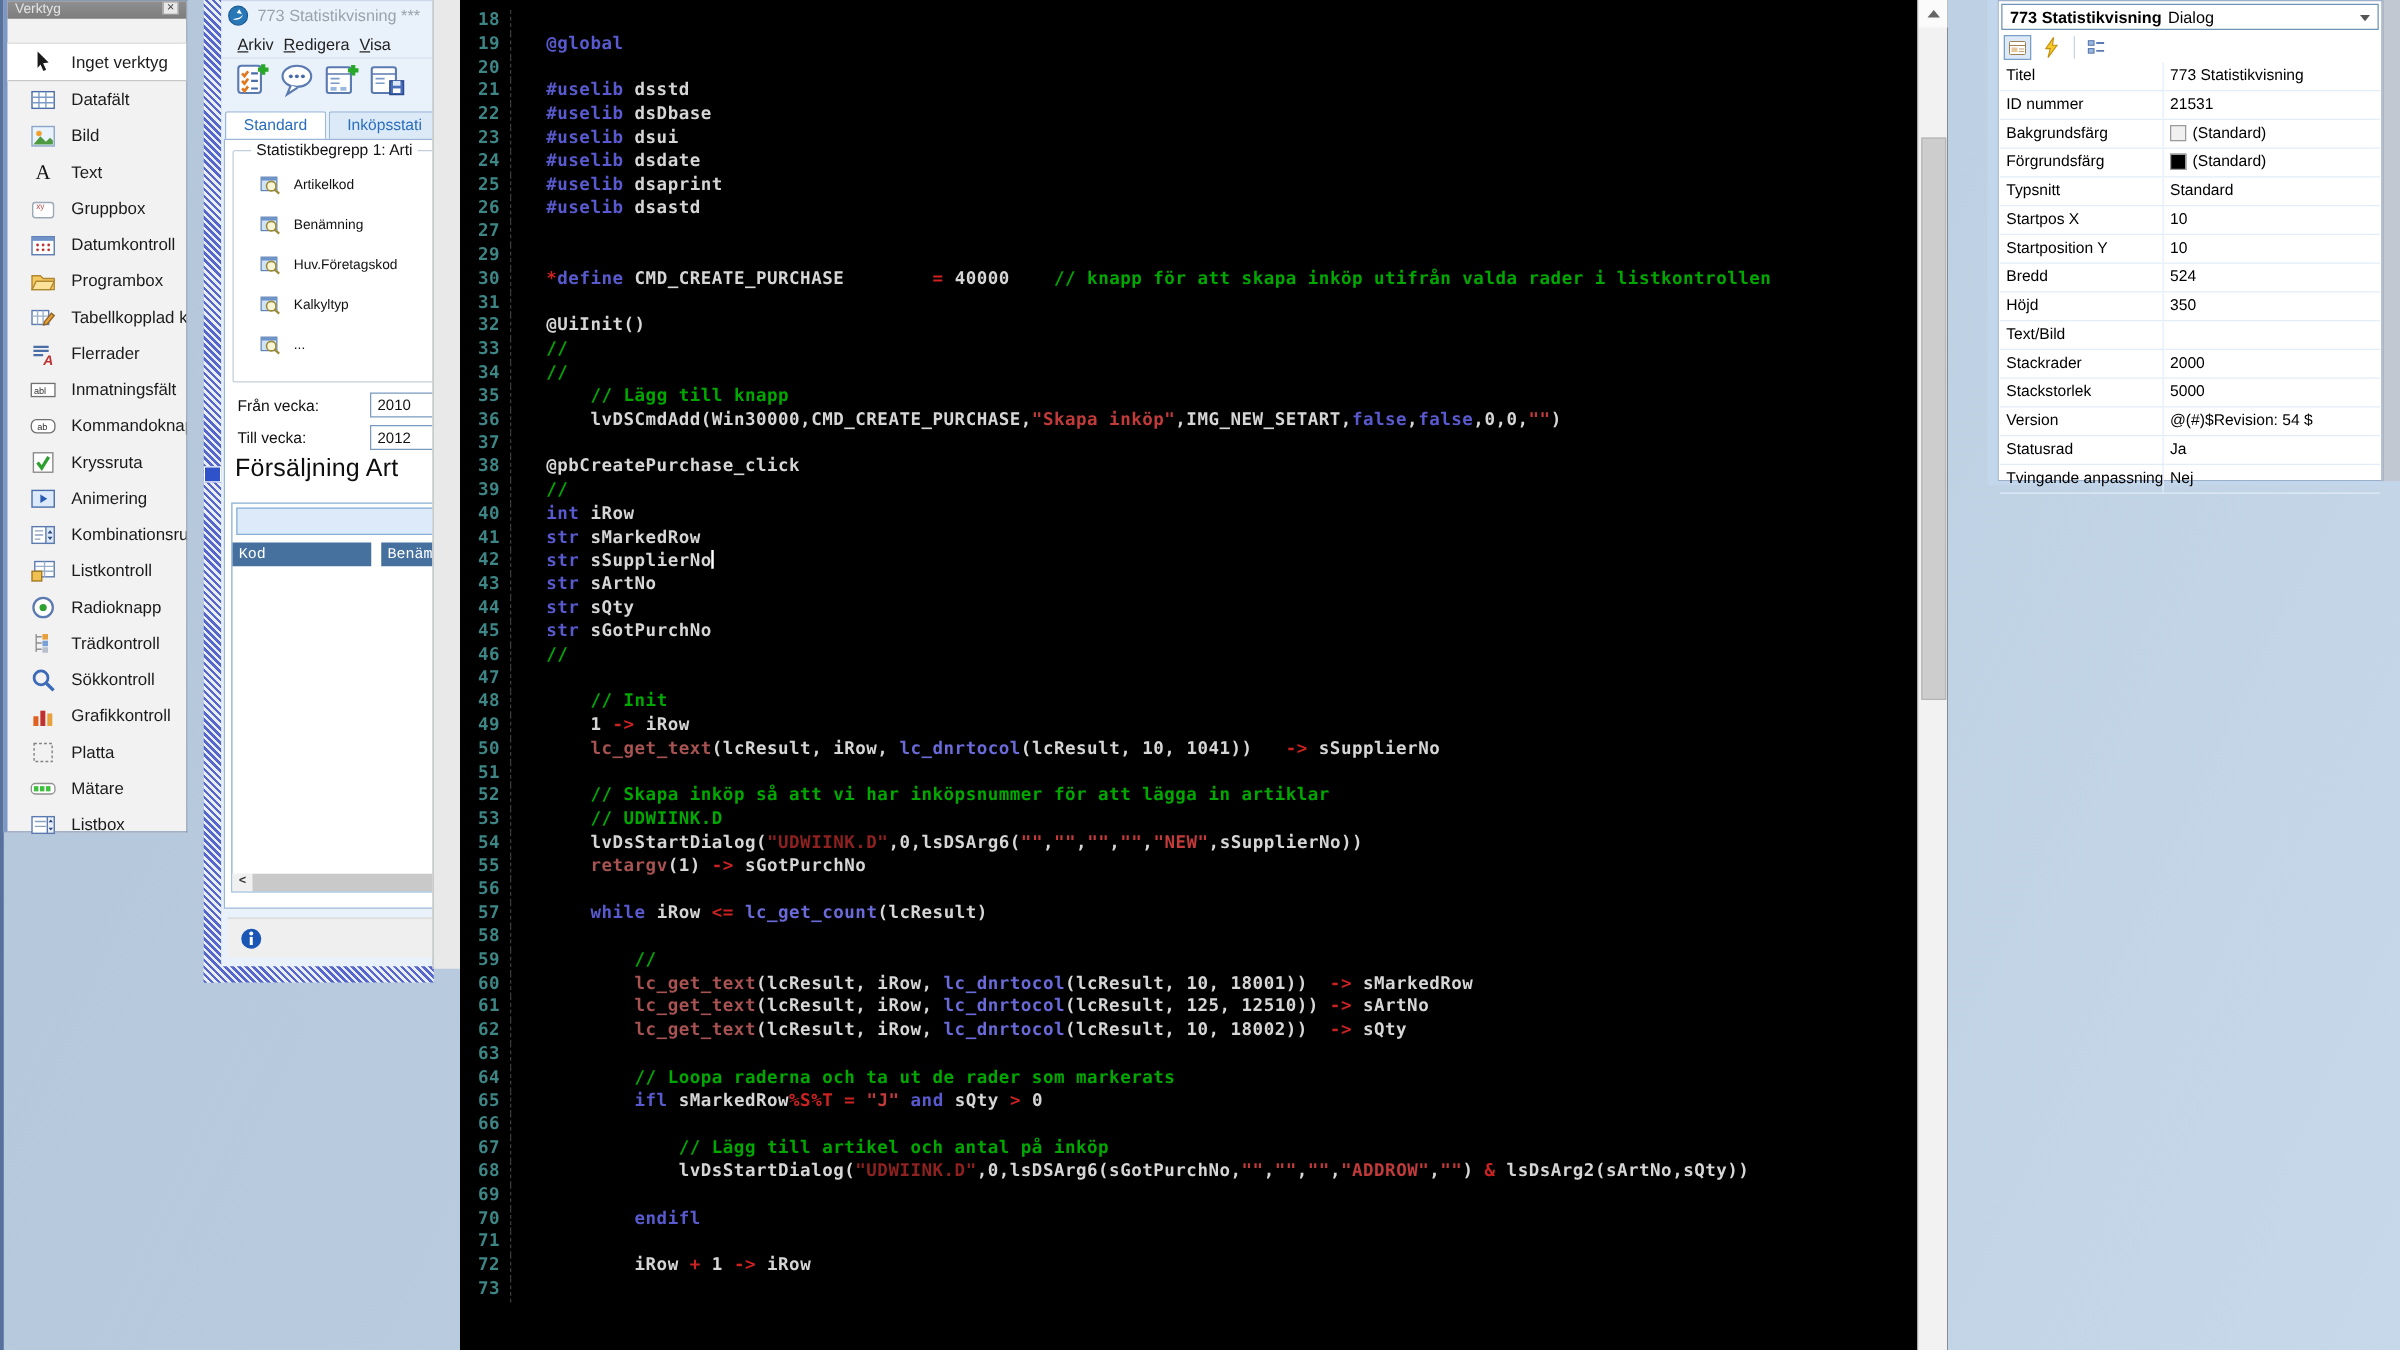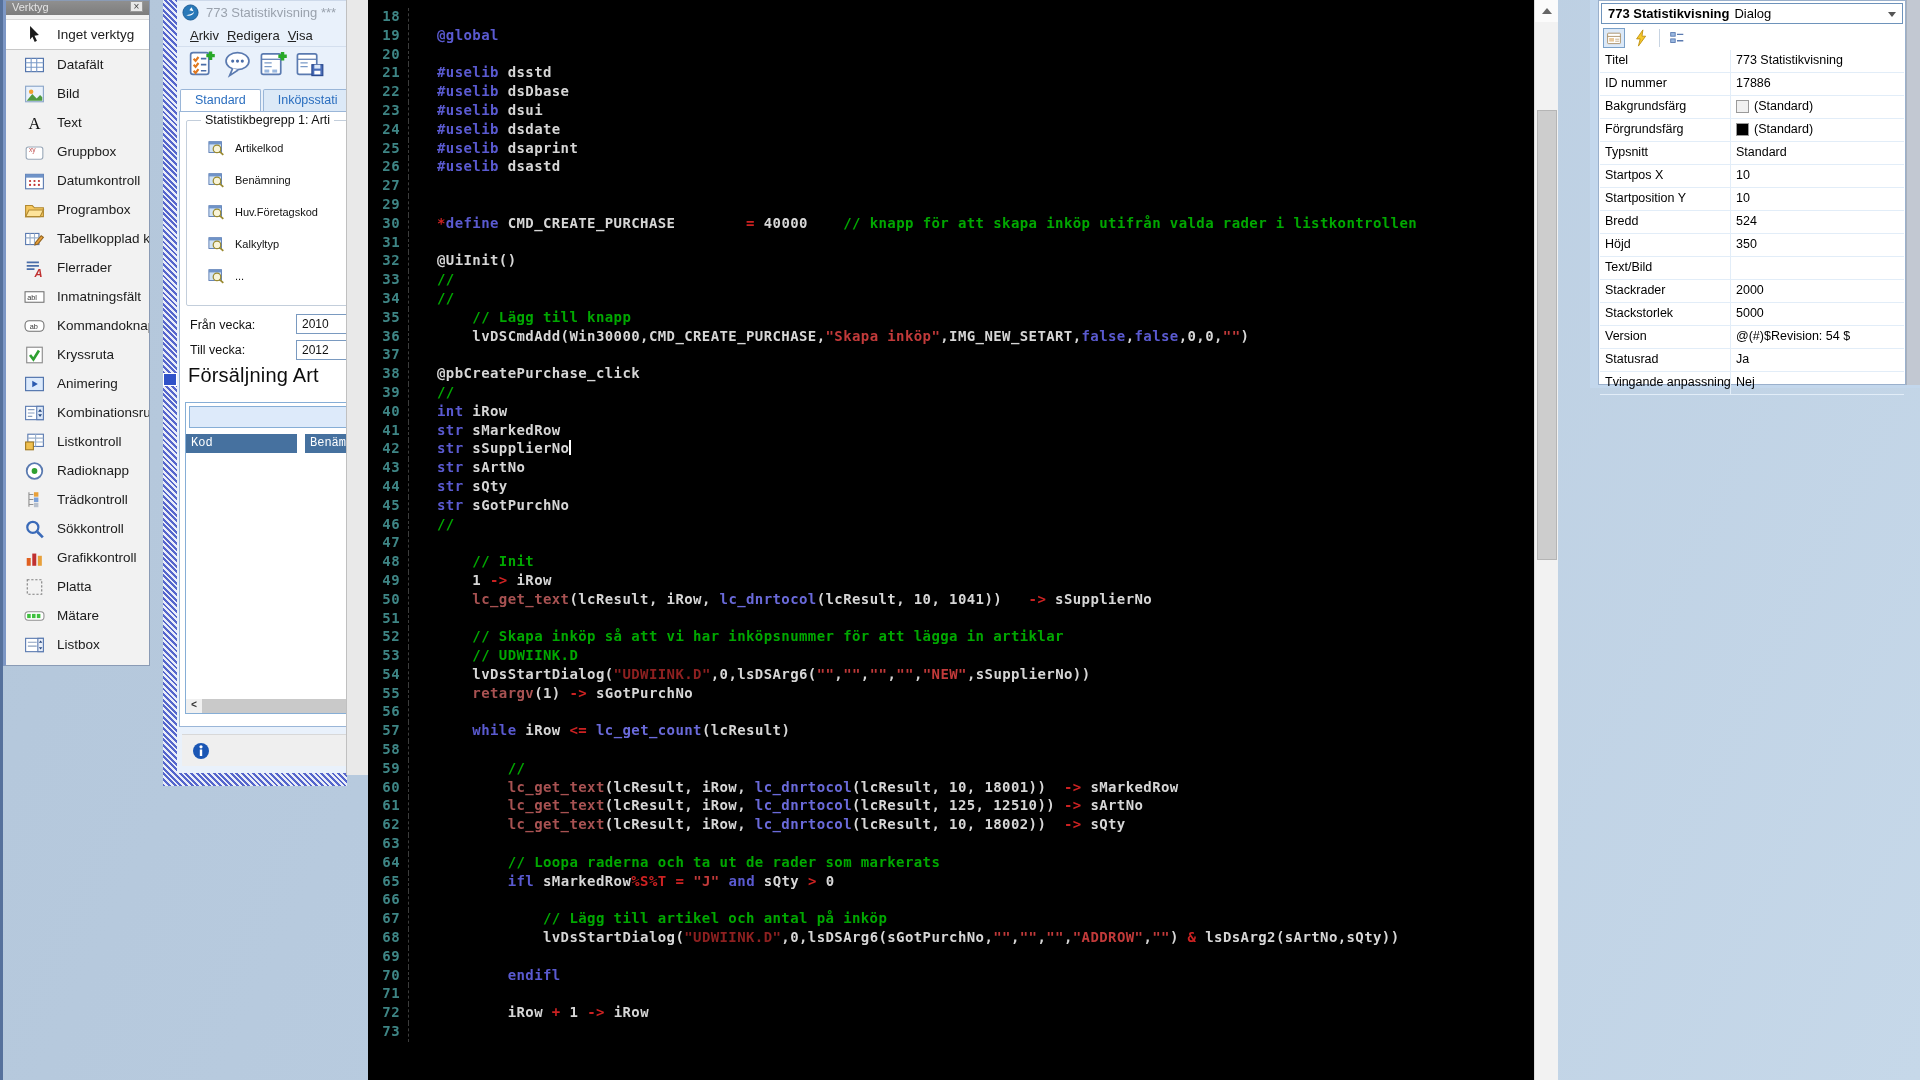--- a/index.html
+++ b/index.html
@@ -8,21 +8,21 @@
     background:linear-gradient(115deg,#b3c6da 0%,#b9cce0 45%,#c6d8e9 100%);}
   .screen::before{content:"";position:absolute;left:0;top:0;width:3px;height:100%;background:#56719c;}
 
   
   .toolbox{position:absolute;left:3px;top:0;width:147px;height:666px;background:#f2f2f2;
     border:1px solid #8a9bb5;border-left:3px solid #7d97c5;box-sizing:border-box;}
   .tb-title{height:14px;background:linear-gradient(#8f8f8f,#7d7d7d);color:#e4e4e4;font-size:11px;
     padding:0 6px;display:flex;align-items:flex-start;justify-content:space-between;overflow:hidden;}
   .tb-close{width:13px;height:11px;background:#e8e8e8;color:#444;font-size:10px;line-height:10px;
     text-align:center;border:1px solid #999;box-sizing:border-box;cursor:default;}
-  .tb-list{padding-top:4px;}
+  .tb-list{padding-top:19px;}
   .tb-item{height:29px;display:flex;align-items:center;gap:12px;padding-left:18px;color:#1b1b1b;
     font-size:13.5px;white-space:nowrap;overflow:hidden;}
   .tb-item.sel{background:#ffffff;border-top:1px solid #d8d8d8;border-bottom:1px solid #c8c8c8;}
   .tb-ico{width:21px;height:20px;flex:0 0 21px;display:inline-flex;}
   .tb-ico svg{width:100%;height:100%;}
 
   
   .hatch-v{position:absolute;left:163px;top:0;width:14px;height:786px;
     background:repeating-linear-gradient(45deg,#5566cc 0 2px,#e9edf8 2px 4px);}
   .hatch-b{position:absolute;left:163px;top:770px;width:184px;height:16px;
@@ -623,21 +623,21 @@
       <div class="p-rows" id="p-rows">
           <div class="p-row">
             <div class="p-label">Titel</div>
             <div class="p-value">
               <span>773 Statistikvisning</span>
             </div>
           </div>
           <div class="p-row">
             <div class="p-label">ID nummer</div>
             <div class="p-value">
-              <span>17886</span>
+              <span>21531</span>
             </div>
           </div>
           <div class="p-row">
             <div class="p-label">Bakgrundsfärg</div>
             <div class="p-value">
               <span class="p-swatch light"></span>
               <span>(Standard)</span>
             </div>
           </div>
           <div class="p-row">

